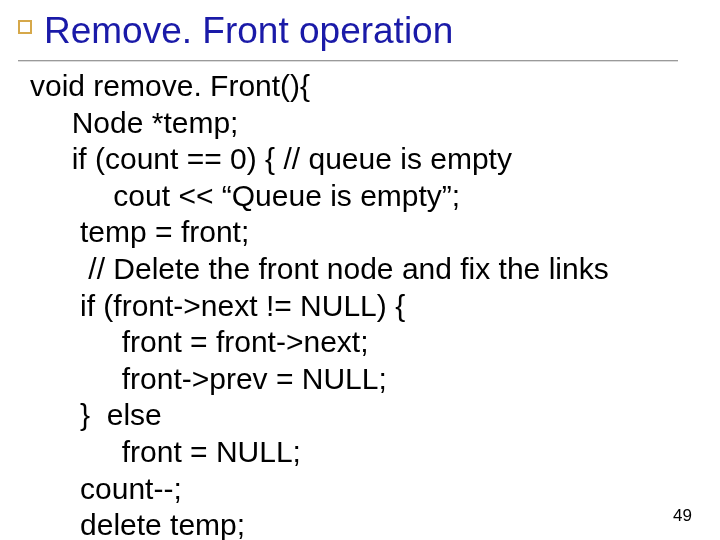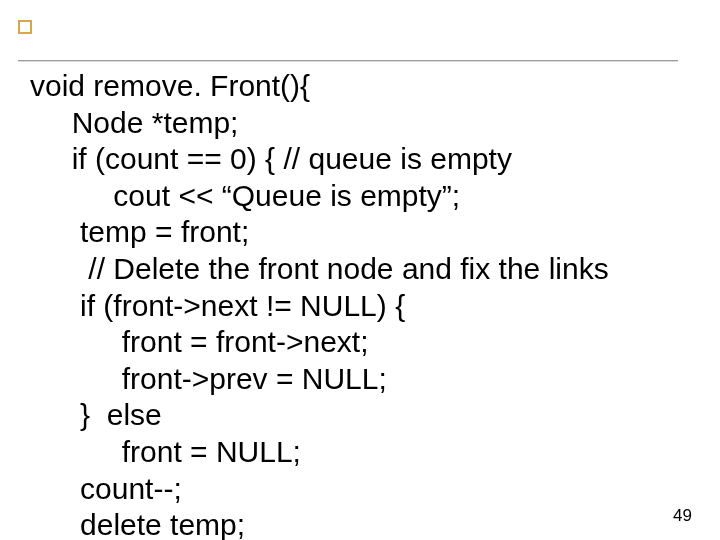--- a/index.html
+++ b/index.html
@@ -64,20 +64,21 @@
     text-align: center;
   }
 </style>
 </head>
 <body>
 
 <div class="slide">
 
   <div class="accent-square"></div>
 
+  <div class="title">Remove. Front operation</div>
 
   <div class="rule"></div>
 
   <div class="code-block"><span>void remove. Front(){</span>
 <span>     Node *temp;</span>
 <span>     if (count == 0) { // queue is empty</span>
 <span>          cout &lt;&lt; “Queue is empty”;</span>
 <span>      temp = front;</span>
 <span>       // Delete the front node and fix the links</span>
 <span>      if (front-&gt;next != NULL) {</span>

